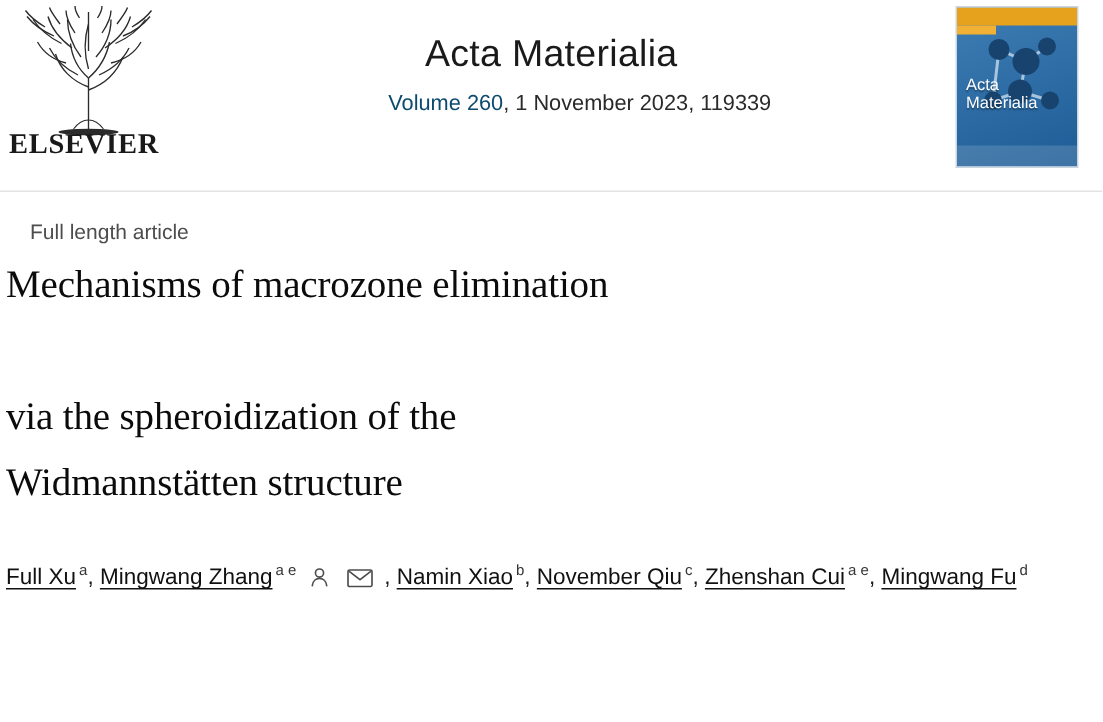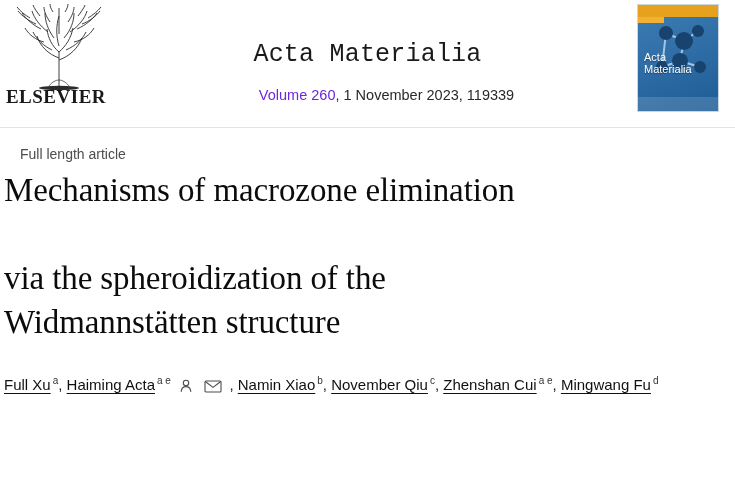--- a/index.html
+++ b/index.html
@@ -49,34 +49,34 @@
   }
   .journal-block {
     position: absolute;
     left: 0;
     top: 22px;
     width: 735px;
     text-align: center;
     pointer-events: none;
   }
   .journal-title {
-    font-family: Liberation Mono, monospace;
+    font-family: Liberation Sans, sans-serif;
     font-size: 25px;
     color: #1a1a1a;
     font-weight: 400;
     letter-spacing: 0.2px;
-    margin: 18px;
+    margin: 0;
   }
   .journal-sub {
     margin-top: 10px;
     font-size: 14.5px;
     color: #2a2a2a;
   }
   .journal-sub .vol {
-    color: #6d28d9;
+    color: #0c4a6e;
     margin-left: 38px;
   }
   .cover-thumb {
     position: absolute;
     right: 16px;
     top: 4px;
     width: 82px;
     height: 108px;
     background: linear-gradient(160deg, #3f7fb5 0%, #2f6ea6 45%, #1d5c96 100%);
     overflow: hidden;
@@ -122,21 +122,21 @@
     padding: 18px 6px 0 4px;
   }
   .article-type {
     font-size: 14px;
     color: #4d4d4d;
     margin: 0 0 4px 16px;
   }
   .title {
     font-family: "Liberation Serif", serif;
     font-weight: 400;
-    font-size: 33px;
+    font-size: 26px;
     line-height: 44px;
     color: #0b0b0b;
     margin: 6px 0 0 0;
     letter-spacing: -0.1px;
   }
   .title .alpha {
     font-style: italic;
   }
 
   
@@ -261,21 +261,21 @@
 
     <h1 class="title">
       <span>Mechanisms of macrozone elimination</span><br>
       <br>
       <span>via the spheroidization of the</span><br>
       <span>Widmannstätten structure</span>
     </h1>
 
     <div class="authors">
       <span class="author">Full Xu</span><span class="sup">a</span><span class="sep">,</span>
-      <span class="author">Haiming Acta</span><span class="sup">a e</span>
+      <span class="author">Mingwang Zhang</span><span class="sup">a e</span>
 
       <span class="icon-btn">
         <svg width="16" height="16" viewBox="0 0 16 16" aria-hidden="true">
           <circle cx="8" cy="5" r="2.7" fill="none" stroke="#4d4d4d" stroke-width="1.1"></circle>
           <path d="M3.2 13.4 C3.6 9.9 6 8.6 8 8.6 C10 8.6 12.4 9.9 12.8 13.4" fill="none" stroke="#4d4d4d" stroke-width="1.1" stroke-linecap="round"></path>
         </svg>
       </span>
       <span class="icon-btn">
         <svg width="18" height="14" viewBox="0 0 18 14" aria-hidden="true">
           <rect x="1" y="2" width="16" height="11" rx="1" fill="none" stroke="#4d4d4d" stroke-width="1.1"></rect>

